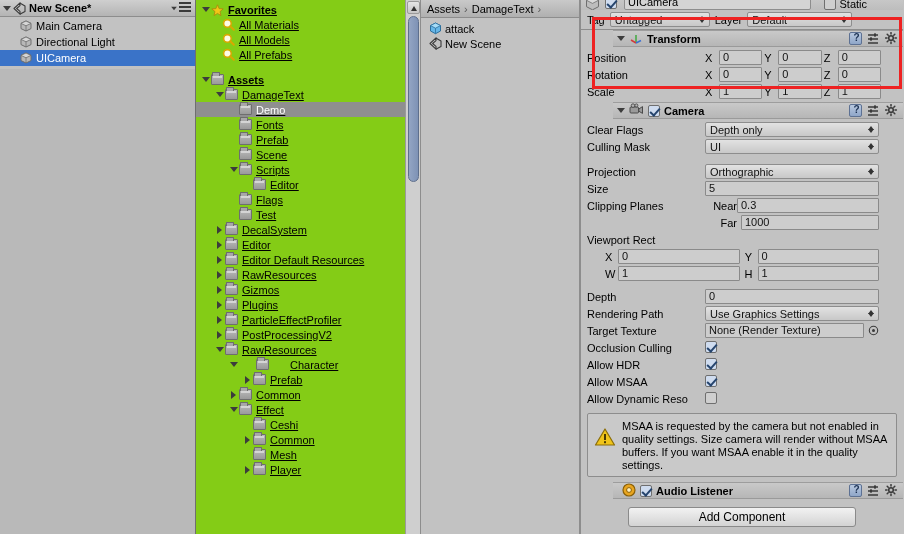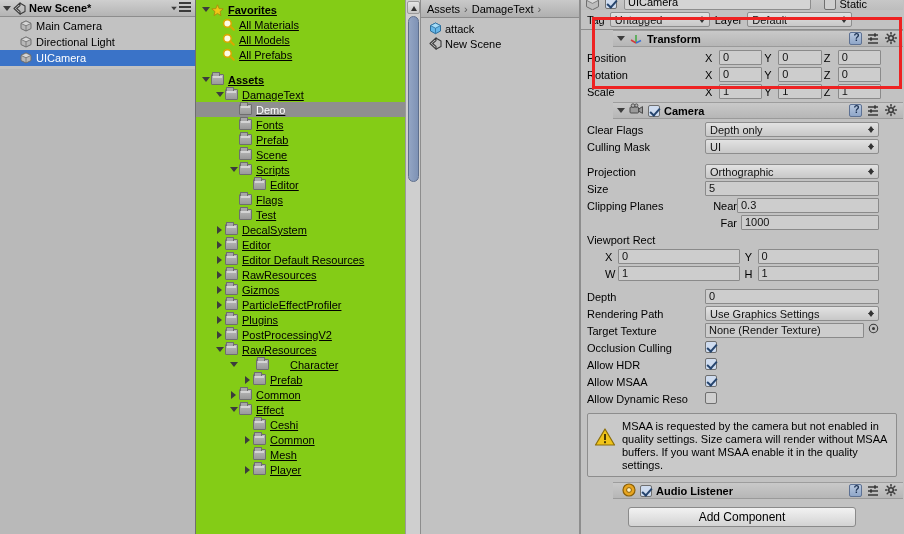--- a/index.html
+++ b/index.html
@@ -369,28 +369,28 @@
               <span class="tri tri-right"></span>
             </span>
             <span class="folder"></span>
             <span class="lbl">Gizmos</span>
           </div>
           <div class="prow" style="padding-left: 18px;">
             <span class="arrow-slot">
               <span class="tri tri-right"></span>
             </span>
             <span class="folder"></span>
+            <span class="lbl">Plugins</span>
+          </div>
+          <div class="prow" style="padding-left: 18px;">
+            <span class="arrow-slot">
+              <span class="tri tri-right"></span>
+            </span>
+            <span class="folder"></span>
             <span class="lbl">ParticleEffectProfiler</span>
-          </div>
-          <div class="prow" style="padding-left: 18px;">
-            <span class="arrow-slot">
-              <span class="tri tri-right"></span>
-            </span>
-            <span class="folder"></span>
-            <span class="lbl">Plugins</span>
           </div>
           <div class="prow" style="padding-left: 18px;">
             <span class="arrow-slot">
               <span class="tri tri-right"></span>
             </span>
             <span class="folder"></span>
             <span class="lbl">PostProcessingV2</span>
           </div>
           <div class="prow" style="padding-left: 18px;">
             <span class="arrow-slot">
@@ -673,21 +673,21 @@
           </span>
       </div>
       <div class="rowline">
         <span class="nm">Rendering Path</span>
         <span class="ctl">
             <span class="dd" style="display:flex;margin-right:2px">Use Graphics Settings</span>
           </span>
       </div>
       <div class="rowline">
         <span class="nm">Target Texture</span>
-        <span class="ctl" style="display:flex;align-items:flex-start;gap:4px">
+        <span class="ctl" style="display:flex;align-items:flex-end;gap:4px">
           <span class="fld" style="flex:1">None (Render Texture)</span>
           <span style="padding-right:2px">
             <svg width="11" height="11" viewBox="0 0 11 11">
                 <circle cx="5.5" cy="5.5" r="4.2" fill="none" stroke="#3a3a3a" stroke-width="1.1"></circle>
                 <circle cx="5.5" cy="5.5" r="1.5" fill="#3a3a3a"></circle>
               </svg>
           </span>
         </span>
       </div>
       <div class="rowline">

